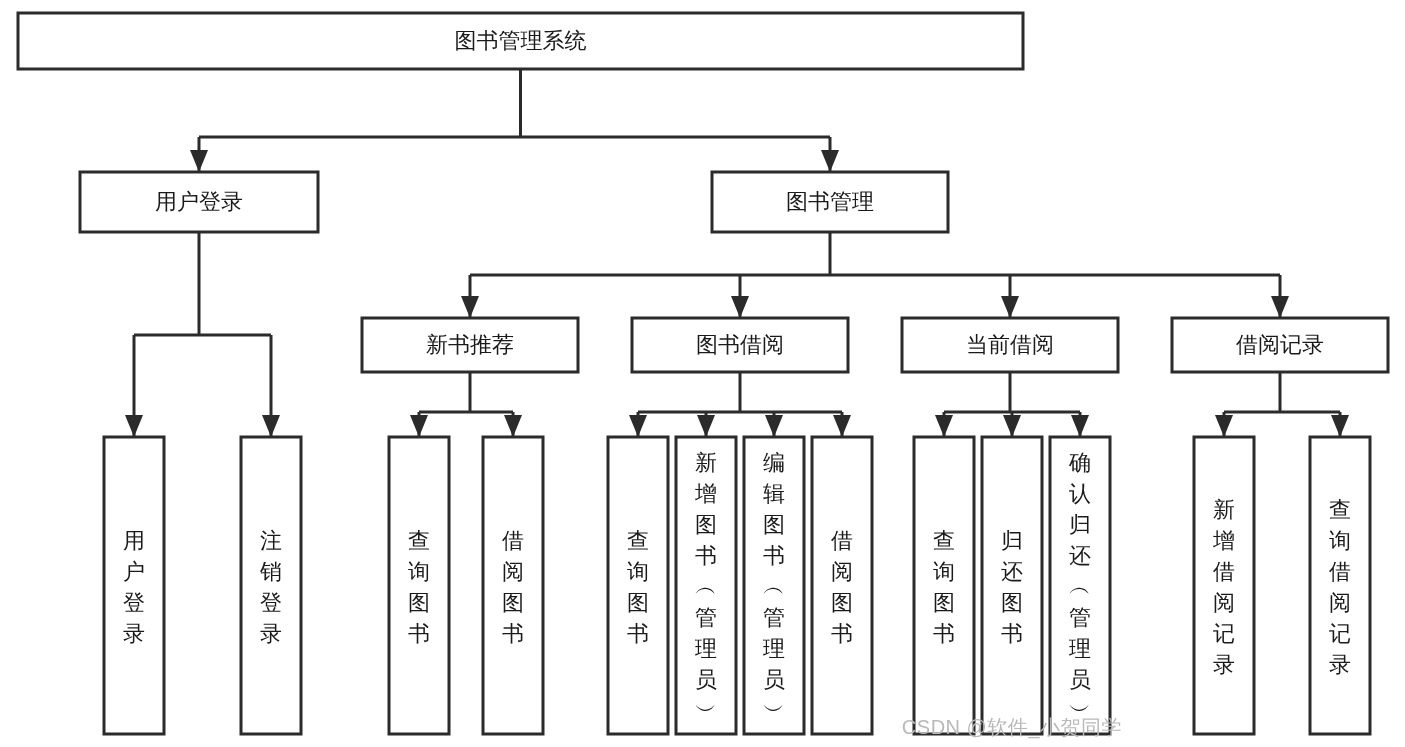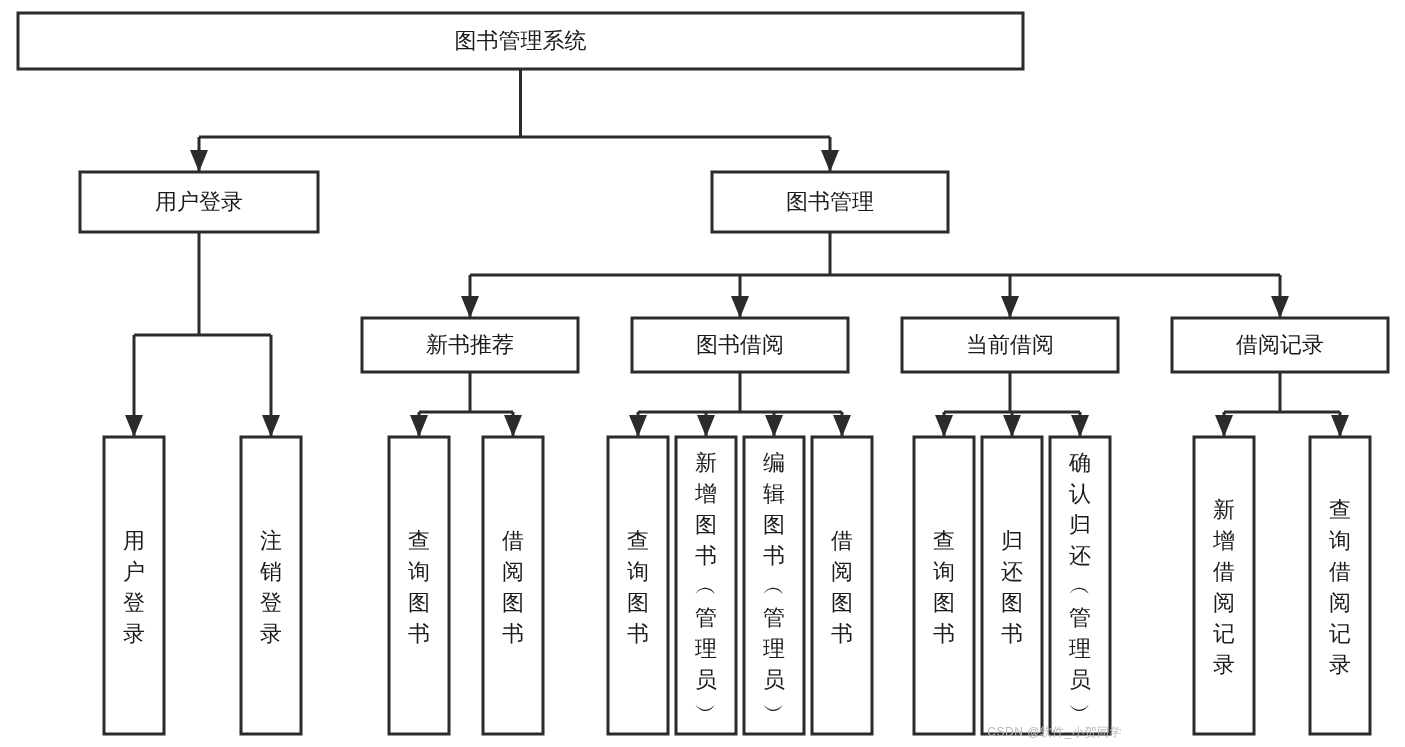--- a/index.html
+++ b/index.html
@@ -52,21 +52,21 @@
     font-family: "Liberation Sans", "DejaVu Sans", sans-serif;
     font-size: 22px;
     fill: #1a1a1a;
     text-anchor: middle;
   }
   .watermark-text {
     position: absolute;
     right: 10px;
     bottom: 6px;
     font-family: "Liberation Sans", "DejaVu Sans", sans-serif;
-    font-size: 12px;
+    font-size: 20px;
     color: #b9b9b9;
     white-space: nowrap;
     letter-spacing: 0.5px;
   }
 </style>
 </head>
 <body>
 
 <div id="diagram-root">
   <svg id="tree-svg" viewBox="0 0 1405 747" xmlns="http://www.w3.org/2000/svg">

